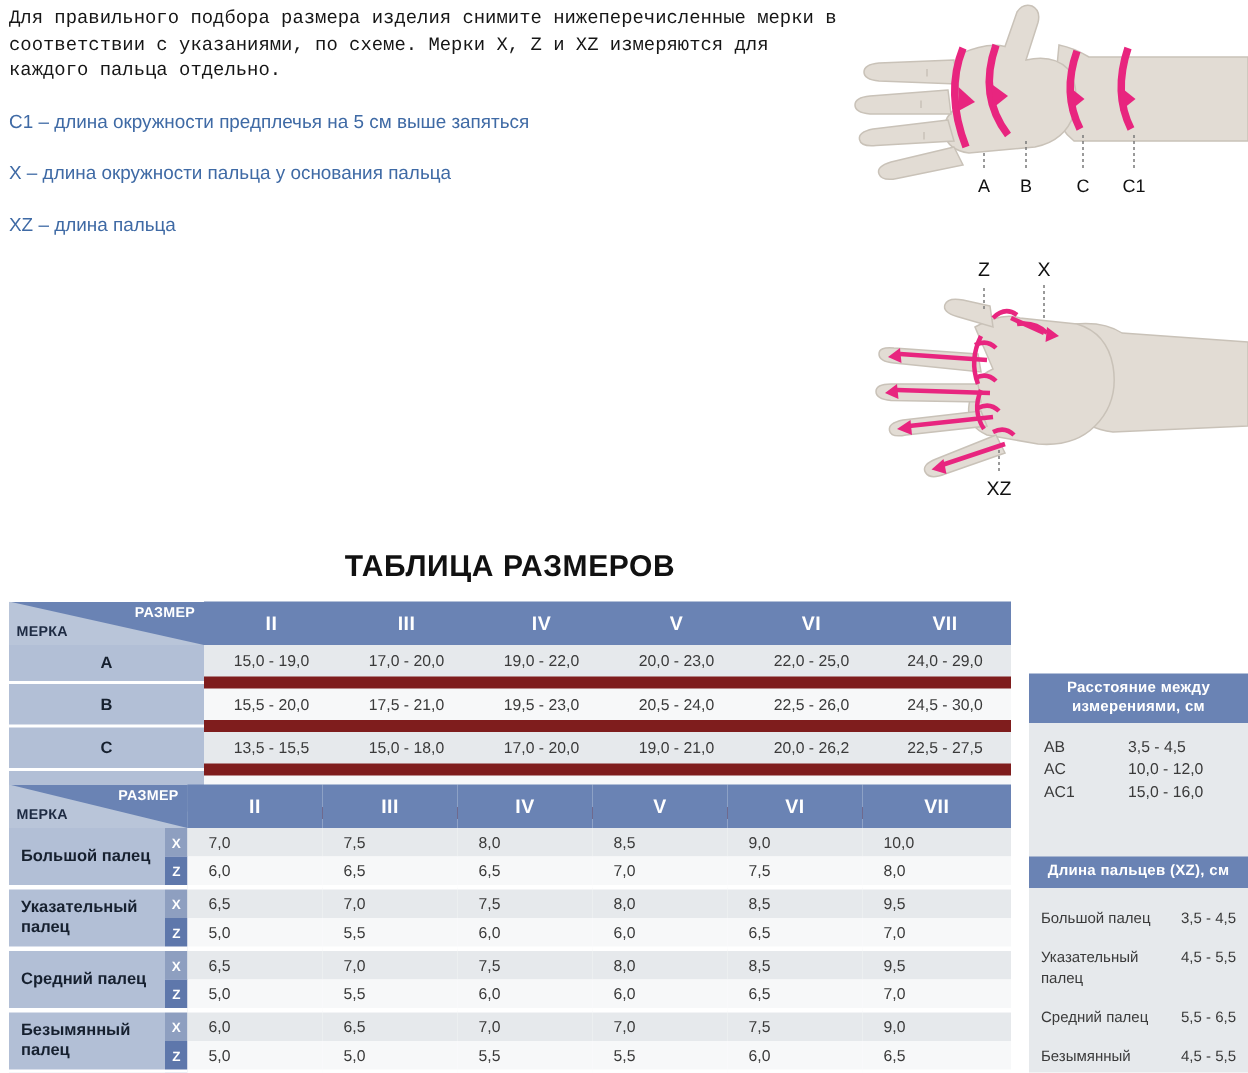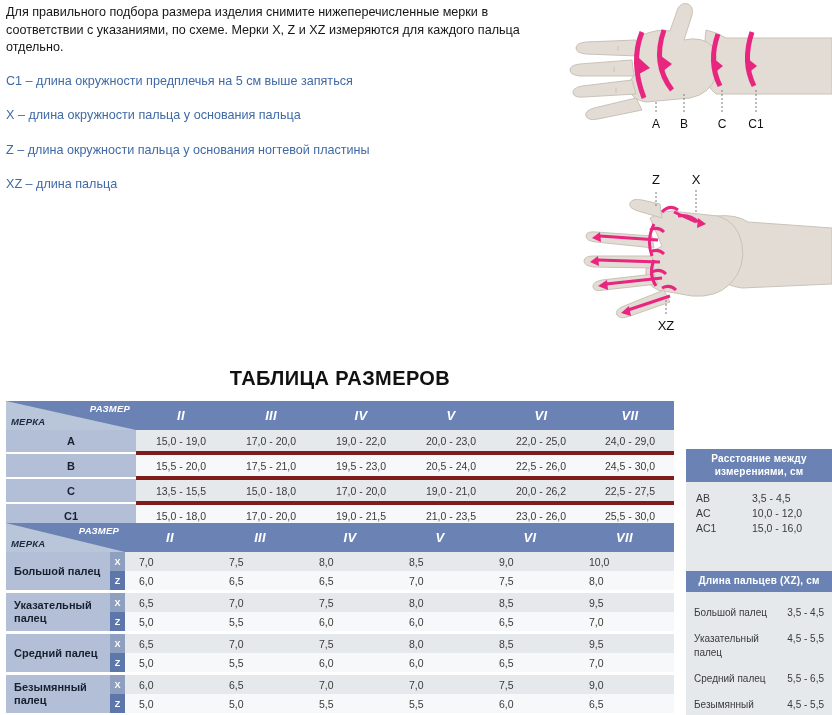--- a/index.html
+++ b/index.html
@@ -21,20 +21,21 @@
     position: absolute;
     left: 6px;
     top: 4px;
     width: 556px;
   }
   .intro-para {
     font-size: 12.6px;
     line-height: 17.5px;
     color: #161616;
     margin: 0 0 16px 0;
+    font-family: Liberation Mono, monospace;
   }
   .intro-para.second { margin-bottom: 17px; }
   .measure-item {
     font-size: 12.6px;
     line-height: 17.5px;
     color: #3f6aa5;
     margin: 0 0 17px 0;
   }
   .measure-item.tall { margin-bottom: 16px; }
 
@@ -64,21 +65,20 @@
     border-collapse: collapse;
     table-layout: fixed;
     font-size: 10.5px;
   }
   .tbl td, .tbl th { padding: 0; margin: 0; }
 
   
   .hdr-band {
     background: #6a83b4;
     color: #ffffff;
-    font-style: italic;
   }
   .hdr-band th {
     font-size: 13px;
     font-weight: bold;
     text-align: center;
     height: 29px;
     vertical-align: middle;
     letter-spacing: 0.3px;
   }
 
@@ -120,21 +120,21 @@
     font-weight: bold;
     text-align: center;
     height: 21px;
     border-bottom: 2px solid #ffffff;
   }
   #table-sizes .val {
     font-size: 10.5px;
     color: #3a3a3a;
     text-align: center;
     height: 21px;
-    border-bottom: 4px solid #7f1d1d;
+    border-bottom: 8px solid #7f1d1d;
   }
   #table-sizes tr.odd .val { background: #e6e9ec; }
   #table-sizes tr.even .val { background: #f7f8f9; }
 
   
   #table-fingers { left: 6px; top: 523px; width: 668px; }
   #table-fingers .fname {
     background: #b2bfd6;
     color: #16202f;
     font-size: 11px;
@@ -209,21 +209,20 @@
   #side-fingerlen .srow .k { flex: 1; }
   #side-fingerlen .srow .v { width: 44px; text-align: right; }
 </style>
 </head>
 <body>
 
 <div class="intro-col">
   <p class="intro-para">Для правильного подбора размера изделия снимите нижеперечисленные мерки в соответствии с указаниями, по схеме. Мерки X, Z и XZ измеряются для каждого пальца отдельно.</p>
   <p class="measure-item">C1 – длина окружности предплечья на 5 см выше запяться</p>
   <p class="measure-item">X – длина окружности пальца у основания пальца</p>
-  <p class="measure-item">Z – длина окружности пальца у основания ногтевой пластины</p>
   <p class="measure-item">XZ – длина пальца</p>
 </div>
 
 <svg class="diagram" id="diagram-top" width="266" height="140" viewBox="0 0 266 140">
   <g fill="#e2dcd4" stroke="#c9c2b8" stroke-width="1">
 
     <path d="M140 28 Q150 30 160 36 L266 36 L266 92 L150 92 Q140 84 136 70 Z"></path>
 
     <path d="M74 34 Q92 26 104 29 L112 6 Q116 0 122 2 Q128 5 126 13 L118 38
              Q136 34 146 44 Q154 56 150 74 Q144 92 124 96 L80 100

